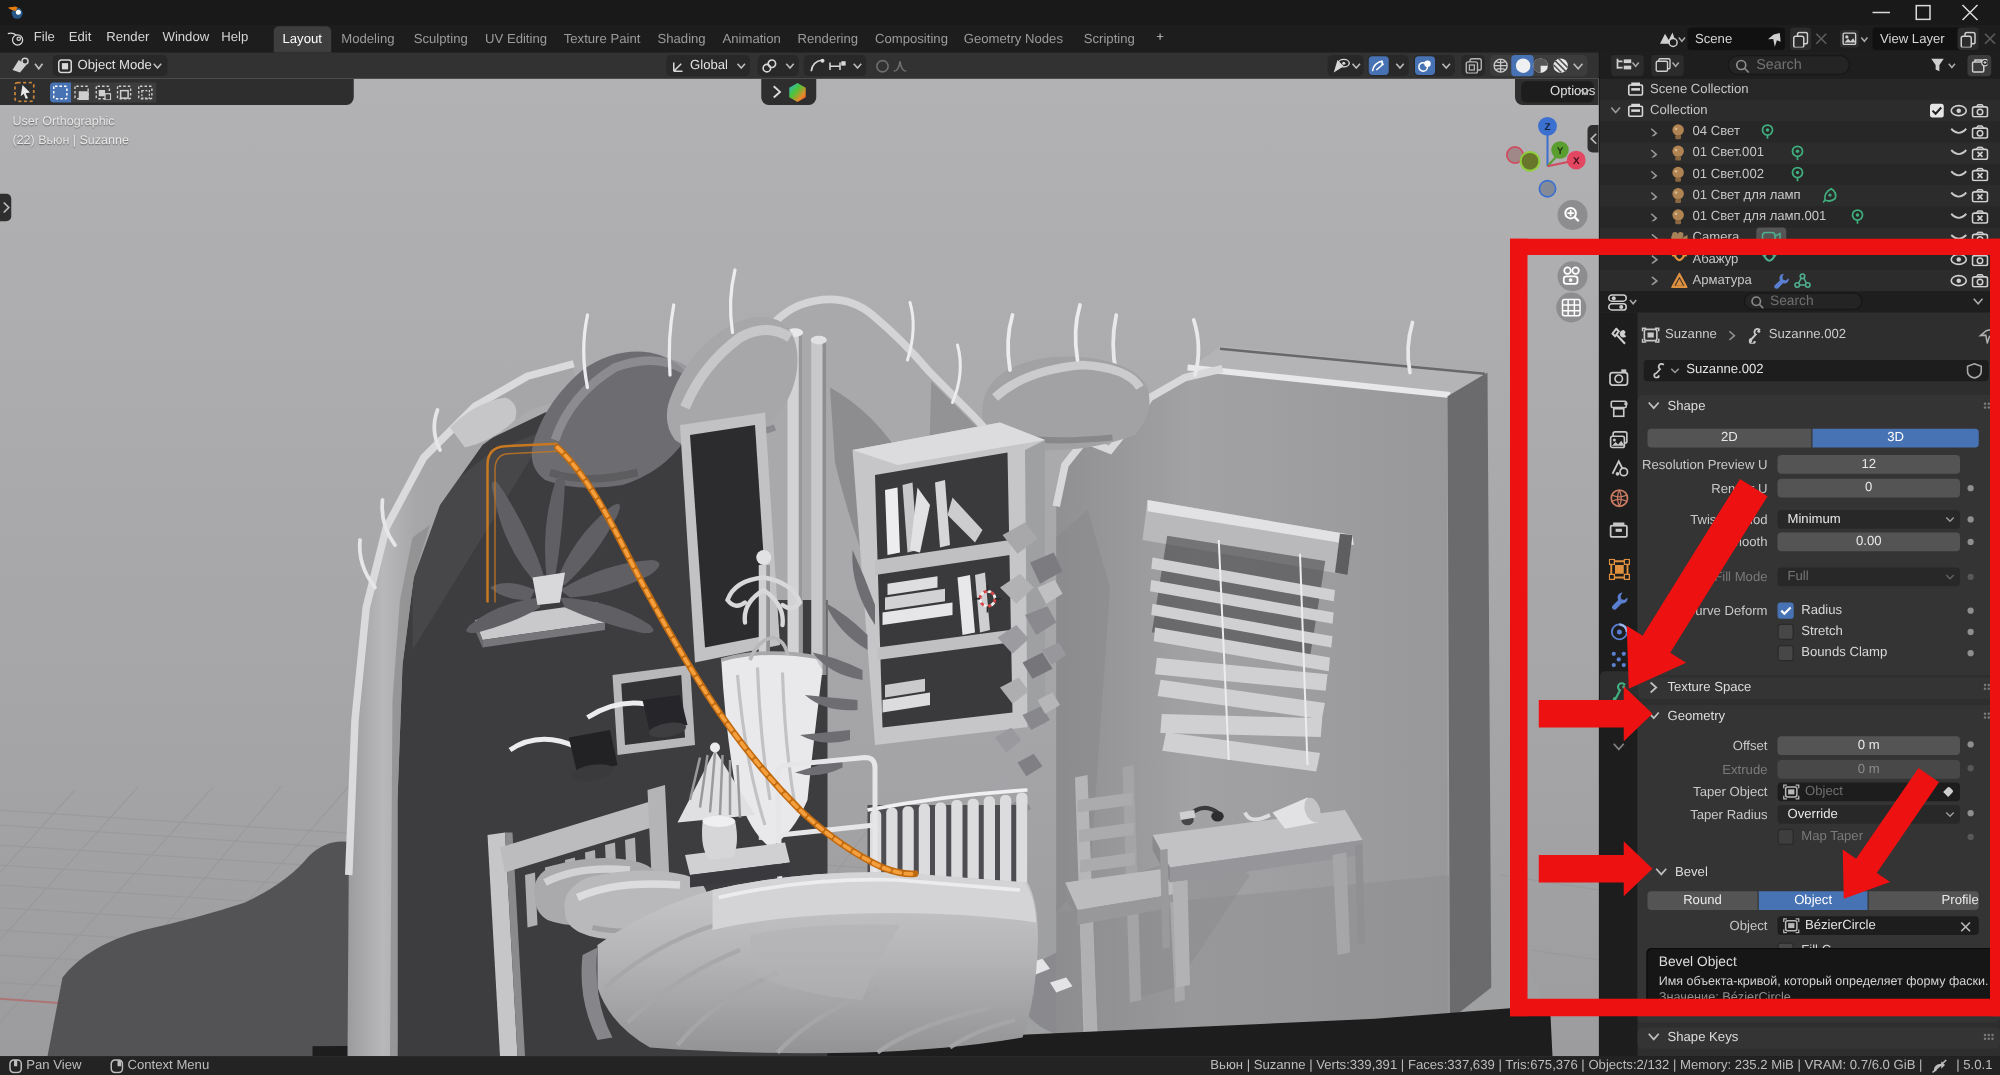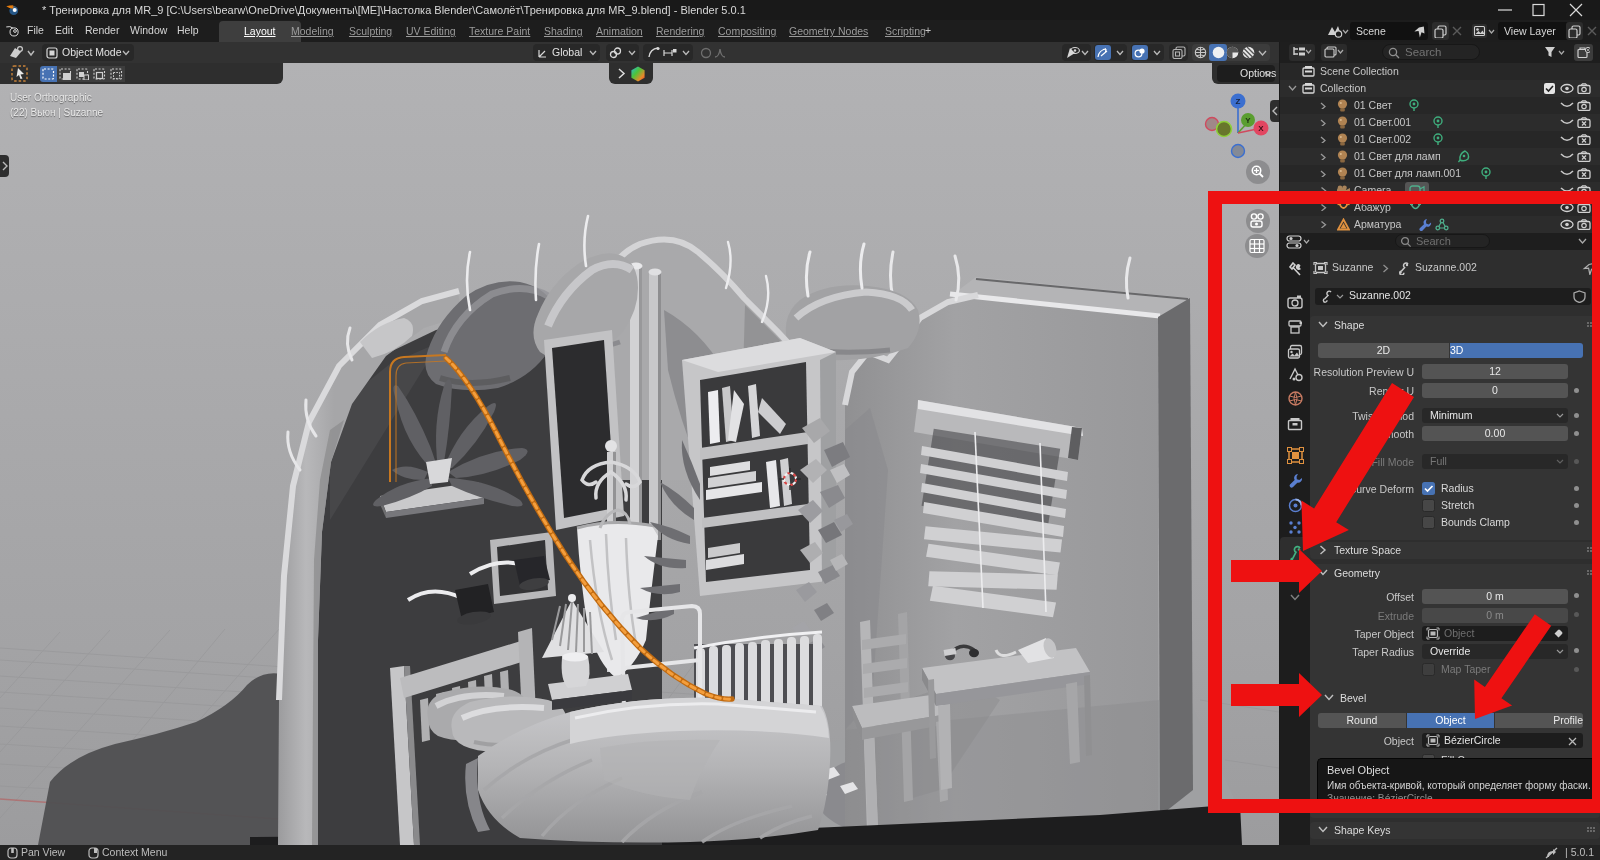--- a/index.html
+++ b/index.html
@@ -8,22 +8,22 @@
 #app { position:relative; width:1600px; height:860px; }
 .abs { position:absolute; }
 
 #titlebar { left:0; top:0; width:1600px; height:20px; background:#191919; color:#d8d8d8;
   font-size:11px; line-height:20px; }
 #titlebar .ttext { position:absolute; left:42px; top:0; white-space:nowrap; }
 
 #topbar { left:0; top:20px; width:1600px; height:22px; background:#1d1d1d; color:#9b9b9b;
   font-size:10.5px; }
 .menuitem { position:absolute; top:4px; }
-.wtab { position:absolute; top:1px; height:21px; line-height:21px; padding:0 25px;
-  border-radius:4px 4px 0 0; color:#9b9b9b;text-decoration:underline; }
+.wtab { position:absolute; top:1px; height:21px; line-height:21px; padding:0 7px;
+  border-radius:4px 4px 0 0; color:#9b9b9b; }
 .wtab.active { background:#3e3e3e; color:#fefefe; }
 
 #vheader { left:0; top:42px; width:1279px; height:21px; background:#323232; }
 #vheader .menu { position:absolute; top:4px; font-size:10.5px; color:#dcdcdc;margin-top:41px; }
 .hdrop { position:absolute; background:#282828; border-radius:4px; color:#e2e2e2;
   font-size:10.5px; line-height:17px; }
 
 #viewport { left:0; top:63px; width:1279px; height:782px; background:#a8a8aa; overflow:hidden; }
 #toolstrip { left:0; top:0; width:283px; height:21px; background:#2e2e2e;
   border-radius:0 0 6px 0; }
@@ -90,21 +90,20 @@
 </svg>
 <div id="app">
 
   <div id="titlebar" class="abs">
     <svg class="abs" style="left:5px;top:3px" width="15" height="14" viewBox="0 0 24 20">
       <path d="M10.3 8.4 3.2 3.5 12 2.2 19 6.2 13.5 8.9 Z" fill="#e87d0d"></path>
       <circle cx="14" cy="11" r="7" fill="#265787"></circle>
       <circle cx="15.5" cy="9.8" r="3.2" fill="#fff"></circle>
       <path d="M2 4 Q10 2 14 5 L12 8 Q6 7 2 4Z" fill="#e87d0d"></path>
     </svg>
-    <div class="ttext">* Тренировка для MR_9 [C:\Users\bearw\OneDrive\Документы\[ME]\Настолка Blender\Самолёт\Тренировка для MR_9.blend] - Blender 5.0.1</div>
     <svg class="abs" style="right:8px;top:0" width="180" height="20">
       <line x1="86" y1="10" x2="100" y2="10" stroke="#dadada" stroke-width="1.2"></line>
       <rect x="121" y="4.5" width="11" height="11" fill="none" stroke="#dadada" stroke-width="1.2"></rect>
       <path d="M158 4 L170 16 M170 4 L158 16" stroke="#dadada" stroke-width="1.2"></path>
     </svg>
   </div>
 
   <div id="topbar" class="abs">
     <svg class="abs" style="left:5px;top:4px" width="15" height="14" viewBox="0 0 24 20">
       <g fill="none" stroke="#d8d8d8" stroke-width="1.6">
@@ -874,21 +873,21 @@
       </svg>
     </div>
 
     <div class="orow" style="top:55px">
       <svg class="abs" style="left:40px;top:5px" width="9" height="7">
           <use href="#i-chev"></use>
         </svg>
       <svg class="abs" style="left:56px;top:2px" width="14" height="13">
           <use href="#i-bulb"></use>
         </svg>
-      <span style="position:absolute;left:74px">01 Свет</span>
+      <span style="position:absolute;left:74px">04 Свет</span>
       <svg class="abs" style="left:128px;top:2px" width="13" height="13">
           <use href="#i-gpt"></use>
         </svg>
       <svg class="abs" style="left:280px;top:5px" width="14" height="8">
           <use href="#i-eyec"></use>
         </svg>
       <svg class="abs" style="left:297px;top:3px" width="14" height="11">
           <use href="#i-cam"></use>
         </svg>
     </div>
@@ -1178,21 +1177,21 @@
         <g fill="#cfcfcf">
             <circle cx="2" cy="2" r="1"></circle>
             <circle cx="5" cy="2" r="1"></circle>
             <circle cx="8" cy="2" r="1"></circle>
         <circle cx="2" cy="5" r="1"></circle>
             <circle cx="5" cy="5" r="1"></circle>
             <circle cx="8" cy="5" r="1"></circle>
           </g>
       </svg>
       <div class="abs" style="left:8px;top:110px;width:131px;height:15px;background:#545454;border-radius:3px 0 0 3px;font-size:10.5px;color:#e8e8e8;text-align:center;line-height:15px">2D</div>
-      <div class="abs" style="left:140px;top:110px;width:133px;height:15px;background:#4772b3;border-radius:0 3px 3px 0;font-size:10.5px;color:#fff;line-height:15px">3D</div>
+      <div class="abs" style="left:140px;top:110px;width:133px;height:15px;background:#4772b3;border-radius:0 3px 3px 0;font-size:10.5px;color:#fff;text-align:center;line-height:15px">3D</div>
       <div class="plabel" style="left:0;top:132px;width:104px">Resolution Preview U</div>
       <div class="pfield" style="left:112px;top:131px;width:146px;height:15px;line-height:15px">12</div>
       <div class="plabel" style="left:0;top:151px;width:104px">Render U</div>
       <div class="pfield" style="left:112px;top:150px;width:146px;height:15px;line-height:15px">0</div>
       <div class="dot" style="left:264px;top:155px"></div>
       <div class="plabel" style="left:0;top:176px;width:104px">Twist Method</div>
       <div class="pdrop" style="left:112px;top:175px;width:146px;height:15px;line-height:15px">
         <span style="margin-left:8px">Minimum</span>
         <svg class="abs" style="right:4px;top:5px" width="8" height="6">
             <path d="M1 1 l3 3 l3 -3" fill="none" stroke="#999" stroke-width="1.2"></path>
@@ -1337,20 +1336,21 @@
     <svg class="abs" style="left:7px;top:2px" width="11" height="12">
       <rect x="1" y="1" width="9" height="10" rx="3" fill="none" stroke="#bdbdbd" stroke-width="1.2"></rect>
       <rect x="4.2" y="1" width="2.6" height="5" fill="#bdbdbd"></rect>
     </svg>
     <div class="abs" style="left:21px">Pan View</div>
     <svg class="abs" style="left:88px;top:2px" width="11" height="12">
       <rect x="1" y="1" width="9" height="10" rx="3" fill="none" stroke="#bdbdbd" stroke-width="1.2"></rect>
       <rect x="6" y="1" width="3" height="5" fill="#bdbdbd"></rect>
     </svg>
     <div class="abs" style="left:102px">Context Menu</div>
+    <div class="abs" style="right:62px;white-space:nowrap">Вьюн | Suzanne | Verts:339,391 | Faces:337,639 | Tris:675,376 | Objects:2/132 | Memory: 235.2 MiB | VRAM: 0.7/6.0 GiB |</div>
     <svg class="abs" style="right:42px;top:2px" width="13" height="12">
       <path d="M2 10 Q2 4 8 4 L8 2 L11 5 L8 8 L8 6 Q4 6 4 10 Z" fill="#bdbdbd"></path>
       <line x1="1" y1="11" x2="12" y2="1" stroke="#bdbdbd" stroke-width="1.3"></line>
     </svg>
     <div class="abs" style="right:6px">| 5.0.1</div>
   </div>
 
   <svg id="redoverlay" class="abs" style="left:0;top:0;pointer-events:none" width="1600" height="860">
     <g fill="#ee1111">
       <rect x="1208" y="191" width="392" height="13"></rect>

